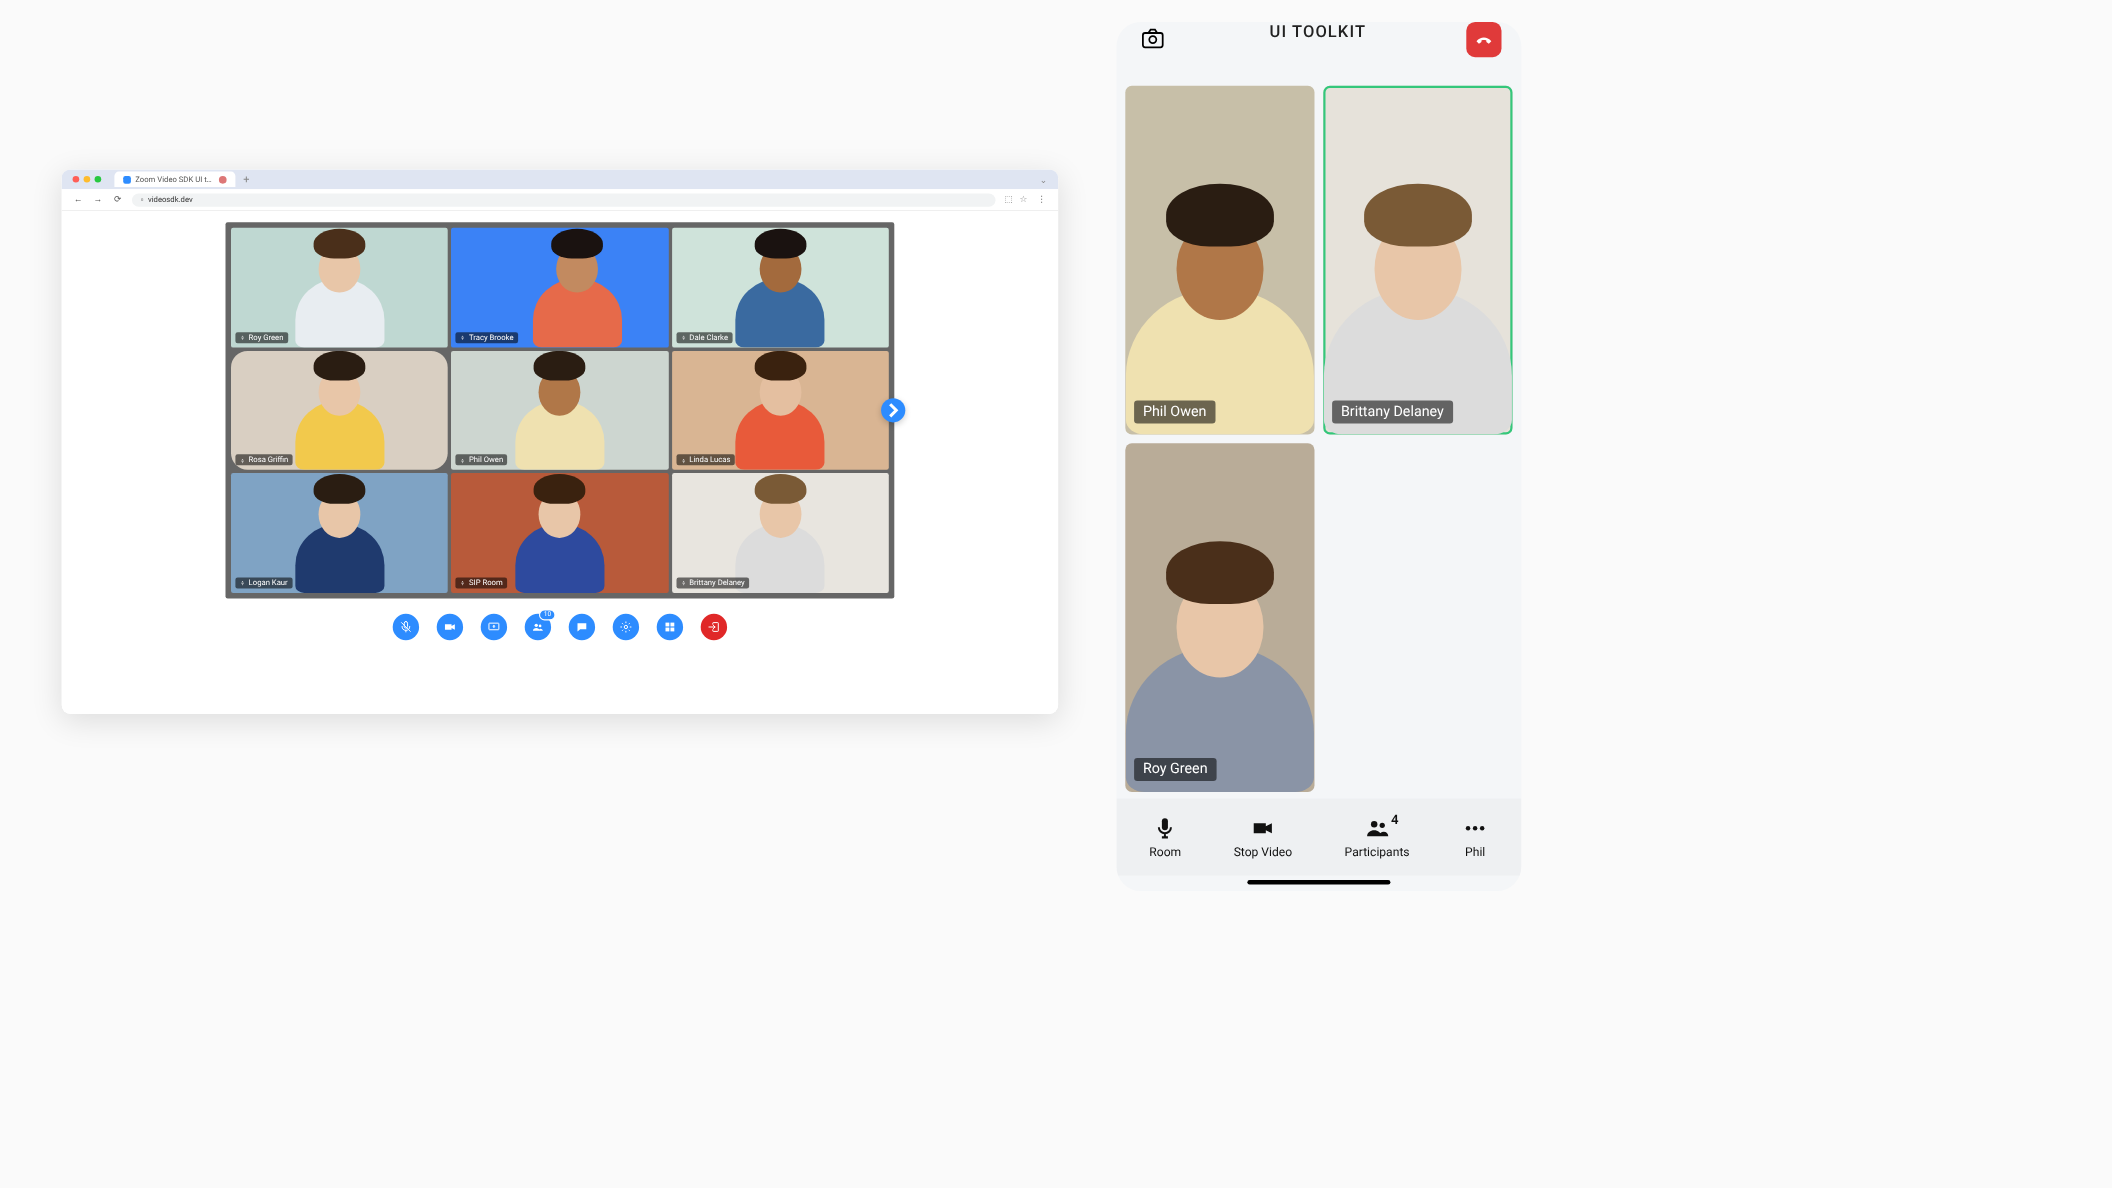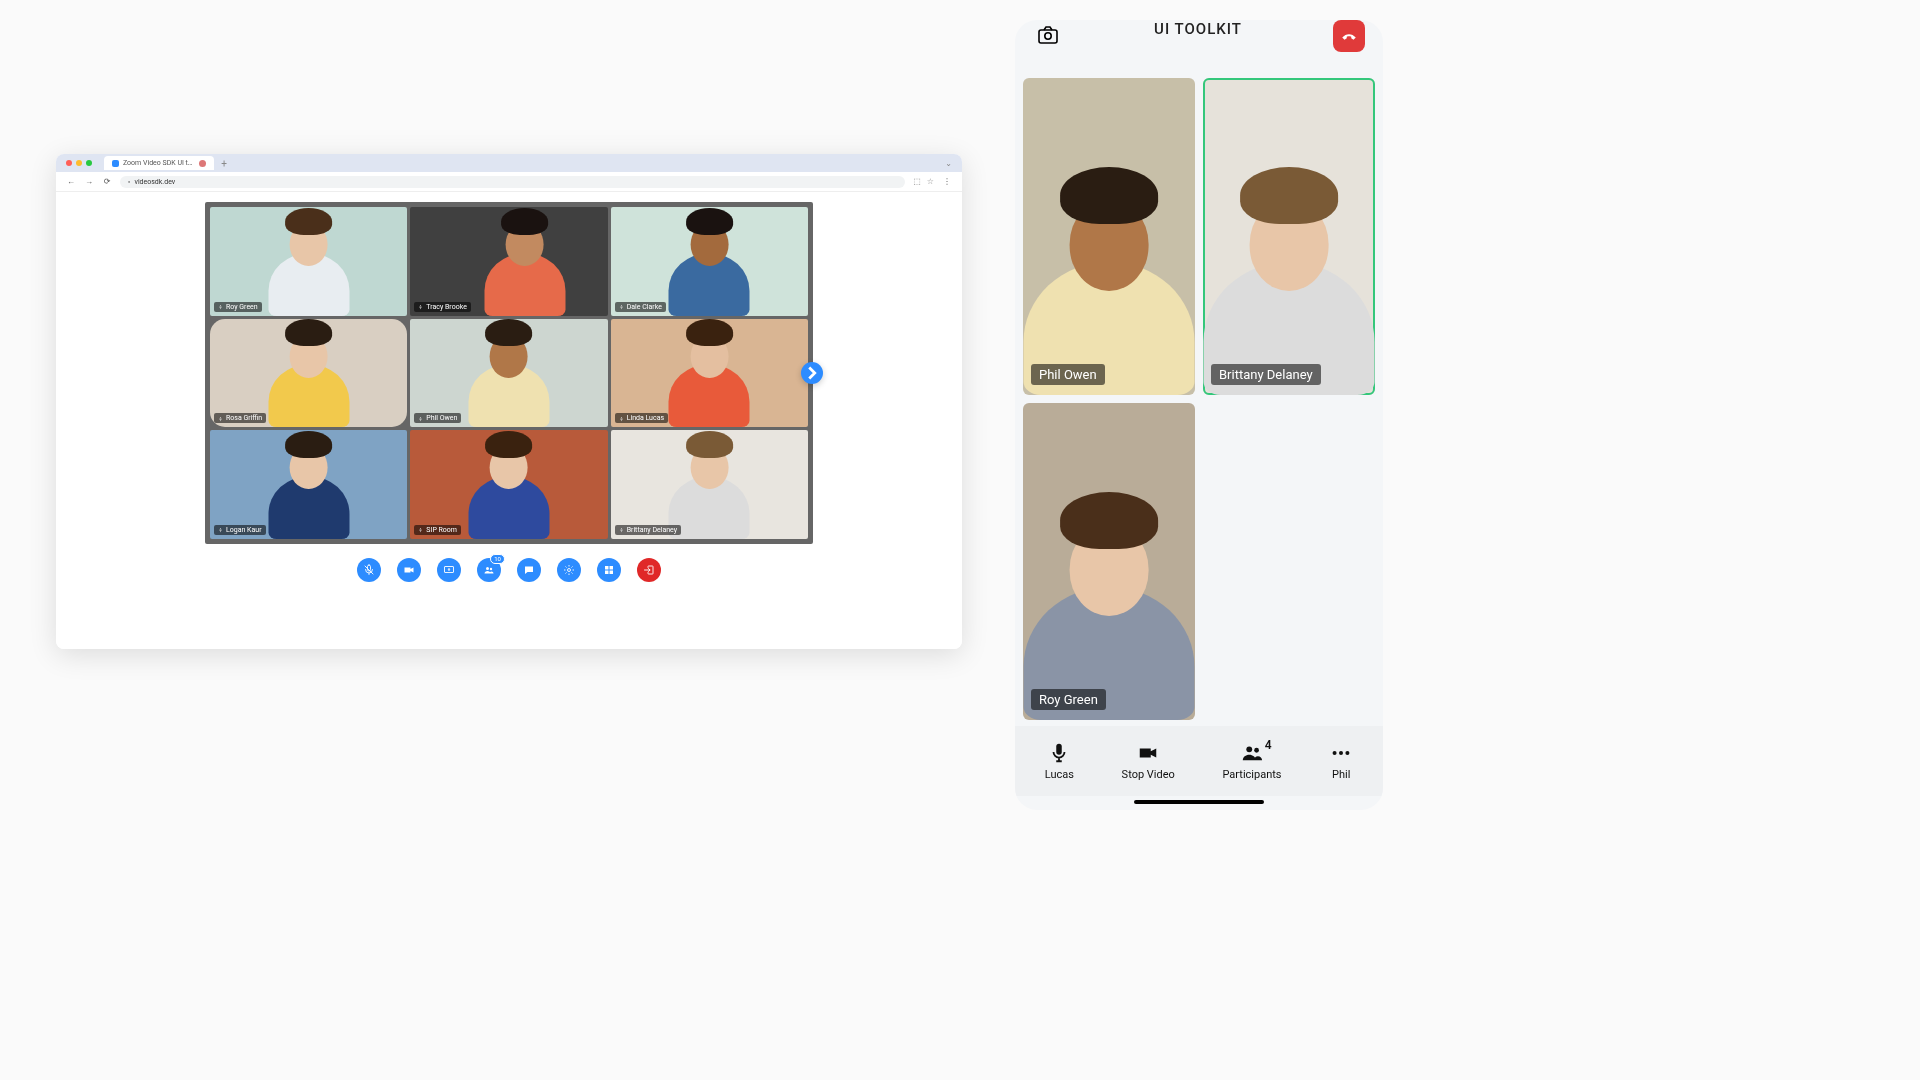--- a/index.html
+++ b/index.html
@@ -364,21 +364,21 @@
             </div>
     <div class="name-tag">
       <span class="mic-ico">
         <svg viewBox="0 0 24 24">
                   <path d="M12 3a2.5 2.5 0 012.5 2.5v5a2.5 2.5 0 01-5 0v-5A2.5 2.5 0 0112 3zM8 11a4 4 0 008 0M12 15v3" stroke="#fff" stroke-width="1.6" fill="none" stroke-linecap="round"></path>
                 </svg>
       </span>
       <span>Roy Green</span>
     </div>
           </div>
-          <div class="tile" style="background: #404040; padding-left: 32px;">
+          <div class="tile" style="background: #3b82f6; padding-left: 32px;">
             <div class="person">
               <div class="headshot" style="bottom:0">
     <div class="body" style="width:81px;height:63px;background:#e66a4a;margin:0 auto"></div>
     <div class="head" style="width:37.800000000000004px;height:43.2px;background:#c28a60;position:absolute;left:50%;bottom:49.5px;transform:translateX(-50%);border-radius:50%"></div>
     <div style="position:absolute;left:50%;bottom:81px;transform:translateX(-50%);width:46.800000000000004px;height:27px;background:#1a1210;border-radius:50% 50% 40% 40%"></div>
   </div>
             </div>
     <div class="name-tag">
       <span class="mic-ico">
         <svg viewBox="0 0 24 24">
@@ -618,21 +618,21 @@
     <div class="pname">Roy Green</div>
       </div>
     </div>
 
   <div class="phone-bottom">
     <div class="bbtn">
       <svg viewBox="0 0 24 24">
           <rect x="9" y="2" width="6" height="12" rx="3"></rect>
           <path d="M6 11a6 6 0 0012 0M12 17v4M9 21h6" fill="none" stroke="#111" stroke-width="2"></path>
         </svg>
-      <span>Lucas</span>
+      <span>Room</span>
     </div>
     <div class="bbtn">
       <svg viewBox="0 0 24 24">
           <path d="M3 7h12v10H3zM15 10l6-3v10l-6-3z"></path>
         </svg>
       <span>Stop Video</span>
     </div>
     <div class="bbtn">
       <svg viewBox="0 0 24 24">
           <circle cx="9" cy="8" r="3.2"></circle>

